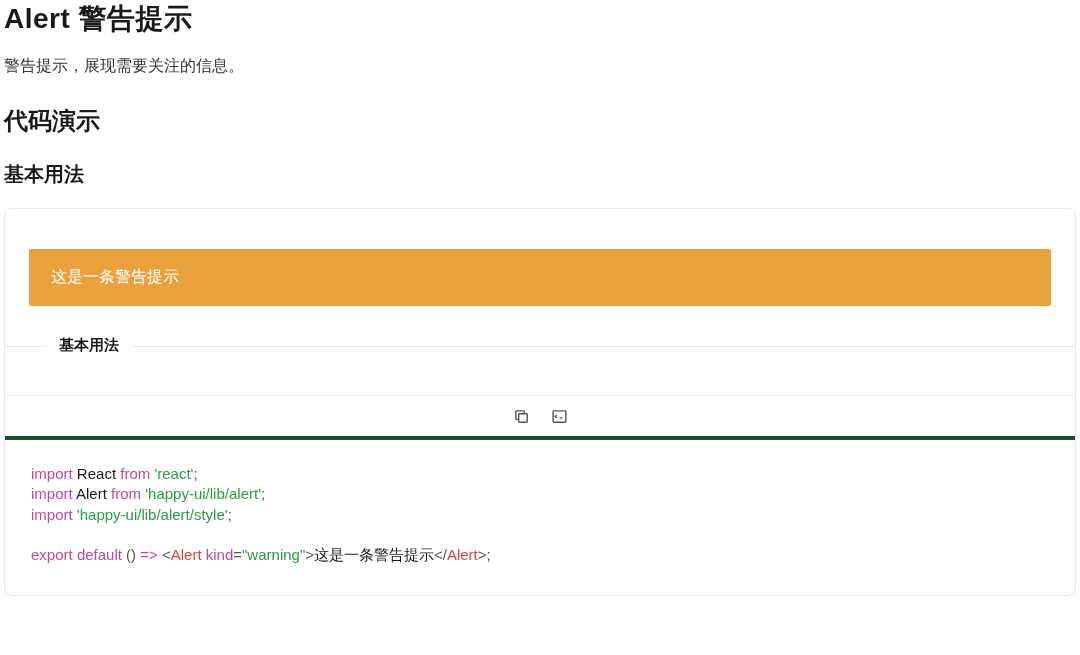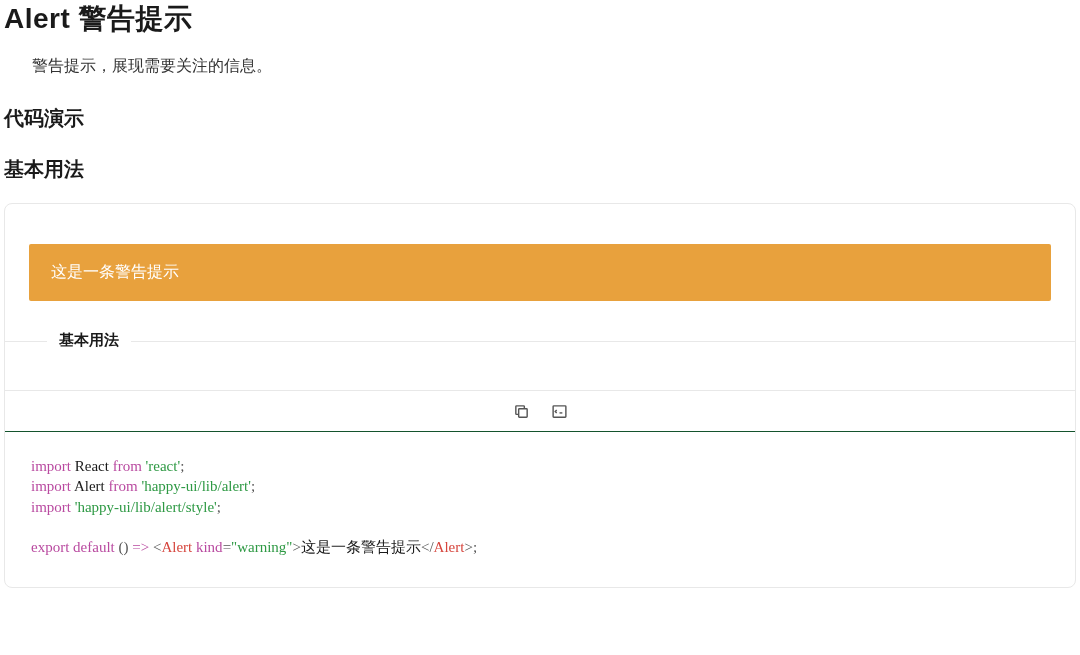--- a/index.html
+++ b/index.html
@@ -13,24 +13,23 @@
       font-size: 28px;
       font-weight: 700;
       letter-spacing: 0.5px;
       margin-bottom: 18px;
       margin-top: 0;
     }
     .page-subtitle {
       font-size: 16px;
       color: #333;
       margin-bottom: 28px;
-      margin-left: 28px;
     }
     .section-h2 {
-      font-size: 20px;
+      font-size: 24px;
       font-weight: 700;
       margin-bottom: 24px;
     }
     .section-h3 {
       font-size: 20px;
       font-weight: 700;
       margin-bottom: 20px;
     }
     .demo-card {
       border: 1px solid #e8e8e8;
@@ -76,23 +75,23 @@
     .icon-btn {
       width: 20px;
       height: 20px;
       cursor: pointer;
       color: #555;
       display: flex;
       align-items: center;
       justify-content: center;
     }
     .demo-code {
-      border-top: 1px solid #14532d;
+      border-top: 4px solid #14532d;
       padding: 24px 26px 30px 26px;
-      font-family: Liberation Serif, serif;
+      font-family: Liberation Sans, sans-serif;
       font-size: 15px;
       line-height: 1.35;
       white-space: pre;
       overflow-x: auto;
     }
     .tok-kw { color: #b94aa0; }
     .tok-str { color: #2e9944; }
     .tok-tag { color: #d6453d; }
     .tok-attr { color: #b94aa0; }
     .tok-punc { color: #555; }

